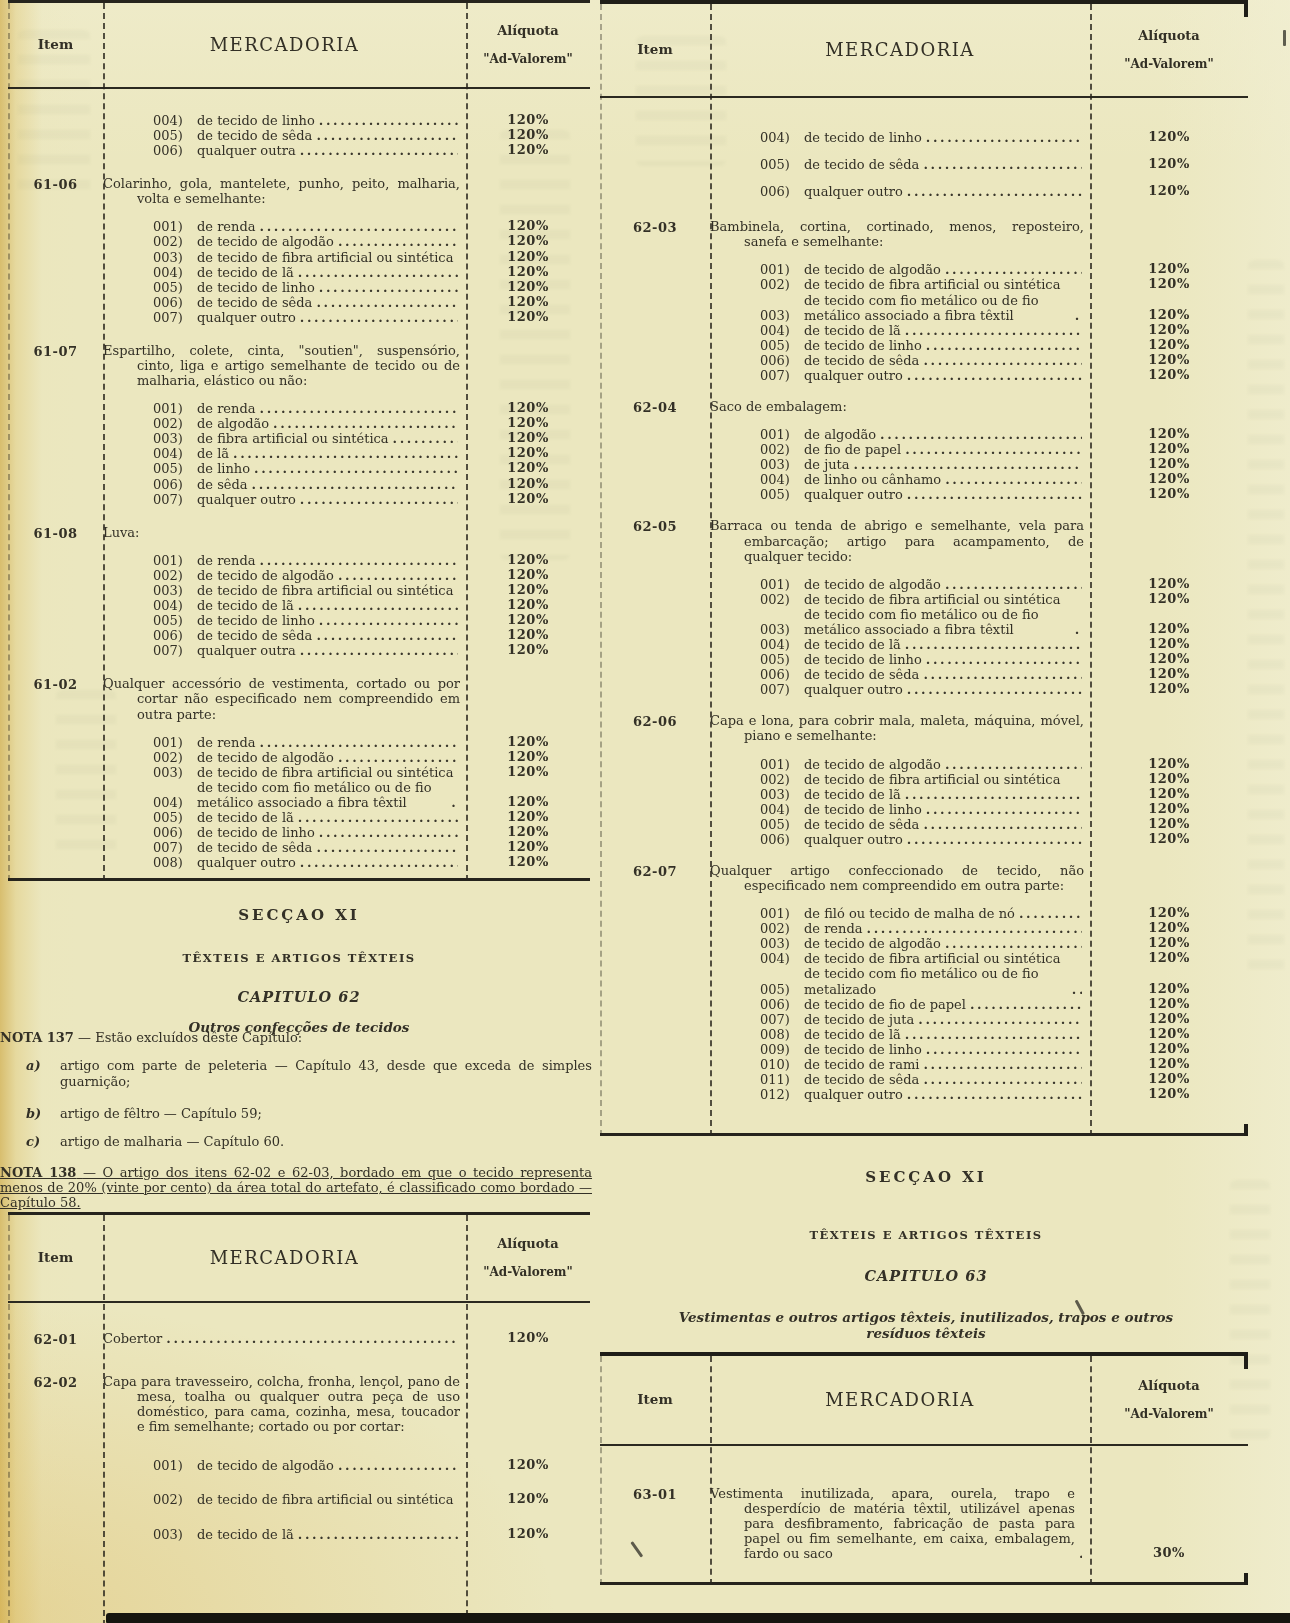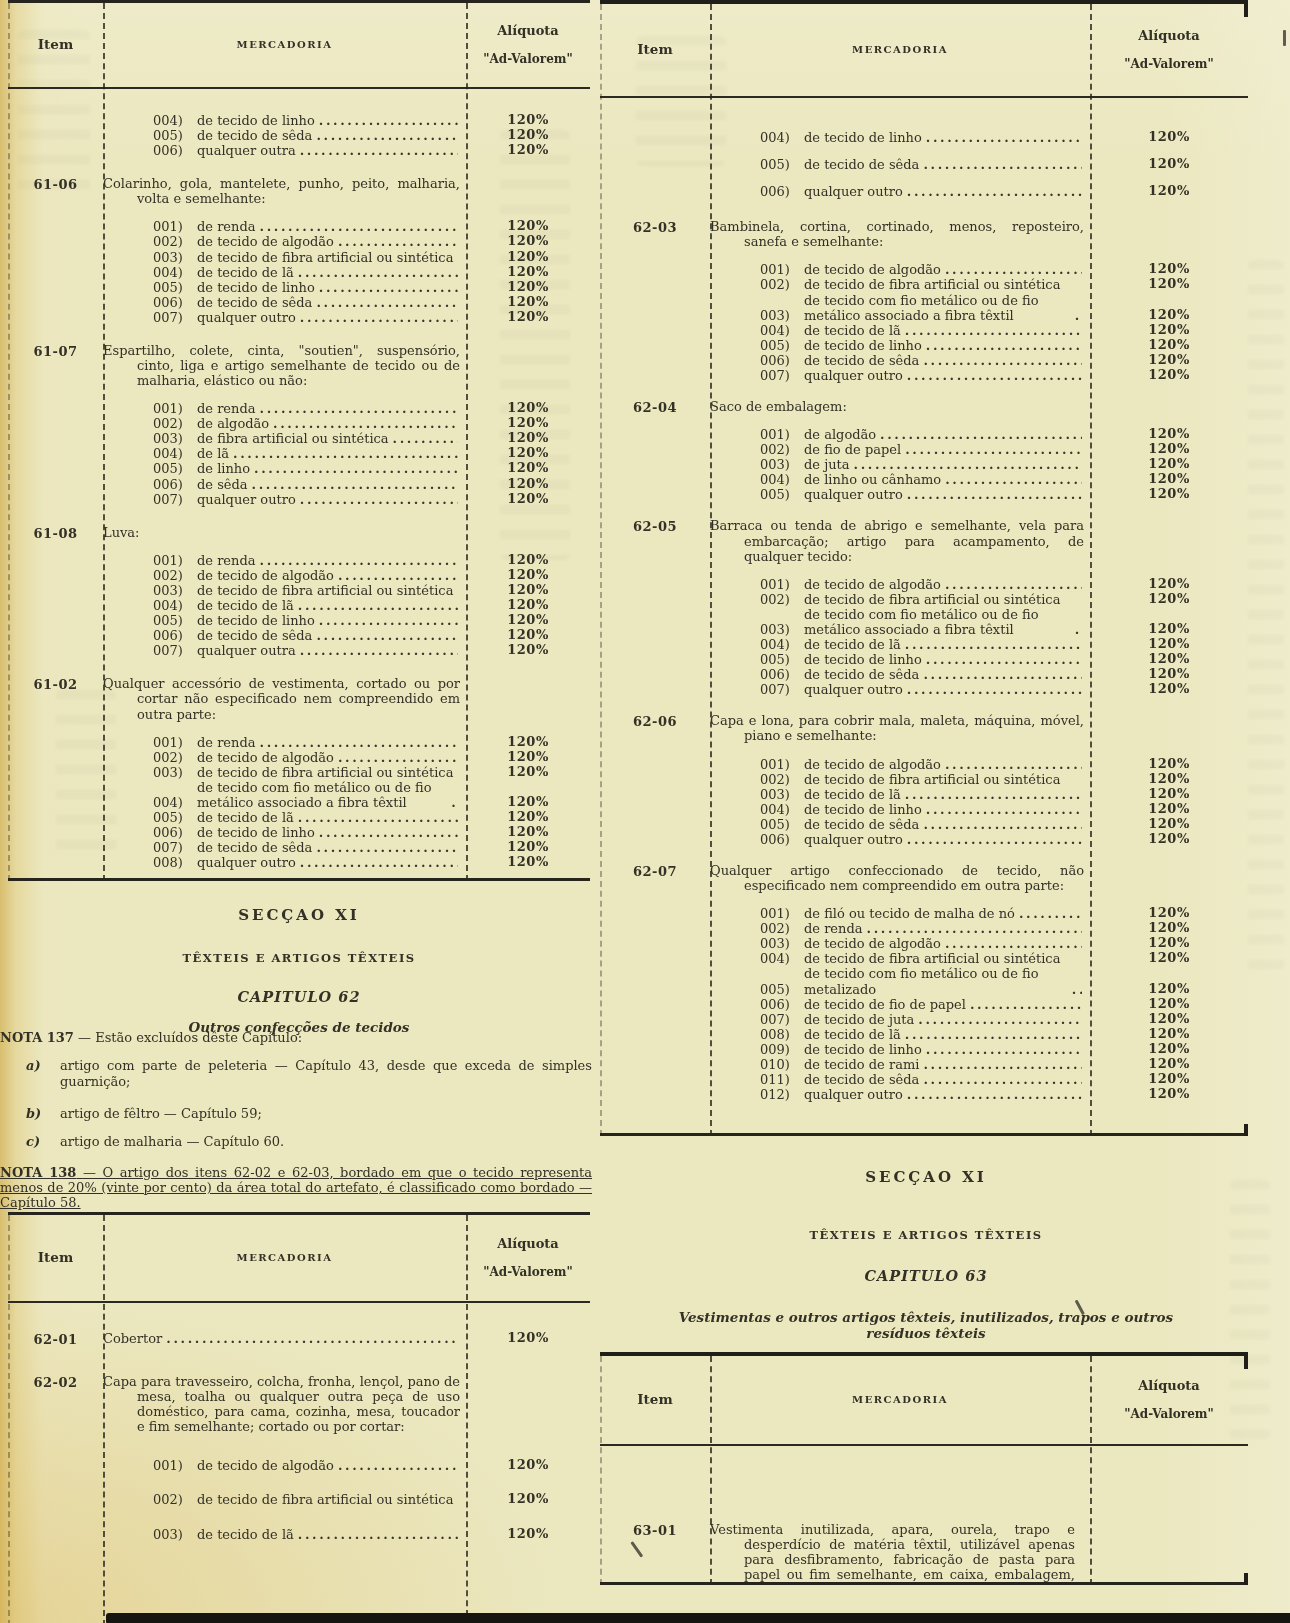--- a/index.html
+++ b/index.html
@@ -24,30 +24,30 @@
   #rt2{left:600px;top:1352px;width:648px;height:229px;--itemw:110px;--valw:158px;border-top:4px solid #1f1e18;overflow:hidden;}
 
   .hooked::before{content:"";position:absolute;right:0;top:0;width:4px;height:13px;background:#1f1e18;z-index:3;}
 
   .thead{position:relative;display:flex;align-items:stretch;border-bottom:2.5px solid #2b2920;}
   #lt1 .thead{height:84px;}
   #lt2 .thead{height:86px;}
   #rt1 .thead{height:92px;}
   #rt2 .thead{height:88px;}
   .h-item{width:var(--itemw);display:flex;align-items:center;justify-content:center;font-weight:700;font-size:13.5px;}
-  .h-merc{flex:1;display:flex;align-items:center;justify-content:center;font-weight:700;font-size:10px;letter-spacing:1.5px;}
+  .h-merc{flex:1;display:flex;align-items:center;justify-content:center;font-weight:400;font-size:18px;letter-spacing:1.5px;}
   .h-aliq{width:var(--valw);display:flex;flex-direction:column;align-items:center;justify-content:center;gap:15px;font-weight:700;}
   .h-aliq span:first-child{font-size:13px;}
   .h-aliq span:last-child{font-size:12px;}
 
   .tbody{position:relative;z-index:1;}
   #lt1 .tbody{padding-top:20px;}
   #lt2 .tbody{padding-top:18px;}
   #rt1 .tbody{padding-top:24px;}
-  #rt2 .tbody{padding-top:38px;margin-top:24px;}
+  #rt2 .tbody{padding-top:26px;}
 
   .entry{position:relative;padding-left:var(--itemw);}
   .icode{position:absolute;left:0;top:1px;width:var(--itemw);text-align:center;font-weight:700;letter-spacing:.5px;}
   .drow,.srow{position:relative;display:flex;align-items:flex-end;padding-right:calc(var(--valw) + 6px);}
   .dtext{flex:0 1 auto;min-width:0;padding-left:34px;text-indent:-34px;text-align:justify;}
   .subs{position:relative;}
   .srow{padding-left:50px;}
   .scode{flex:0 0 44px;}
   .stext{flex:0 1 auto;min-width:0;}
   .dots{flex:1 1 12px;overflow:hidden;white-space:nowrap;letter-spacing:2.6px;font-weight:700;margin:0 2px 0 4px;color:#3a372c;}

